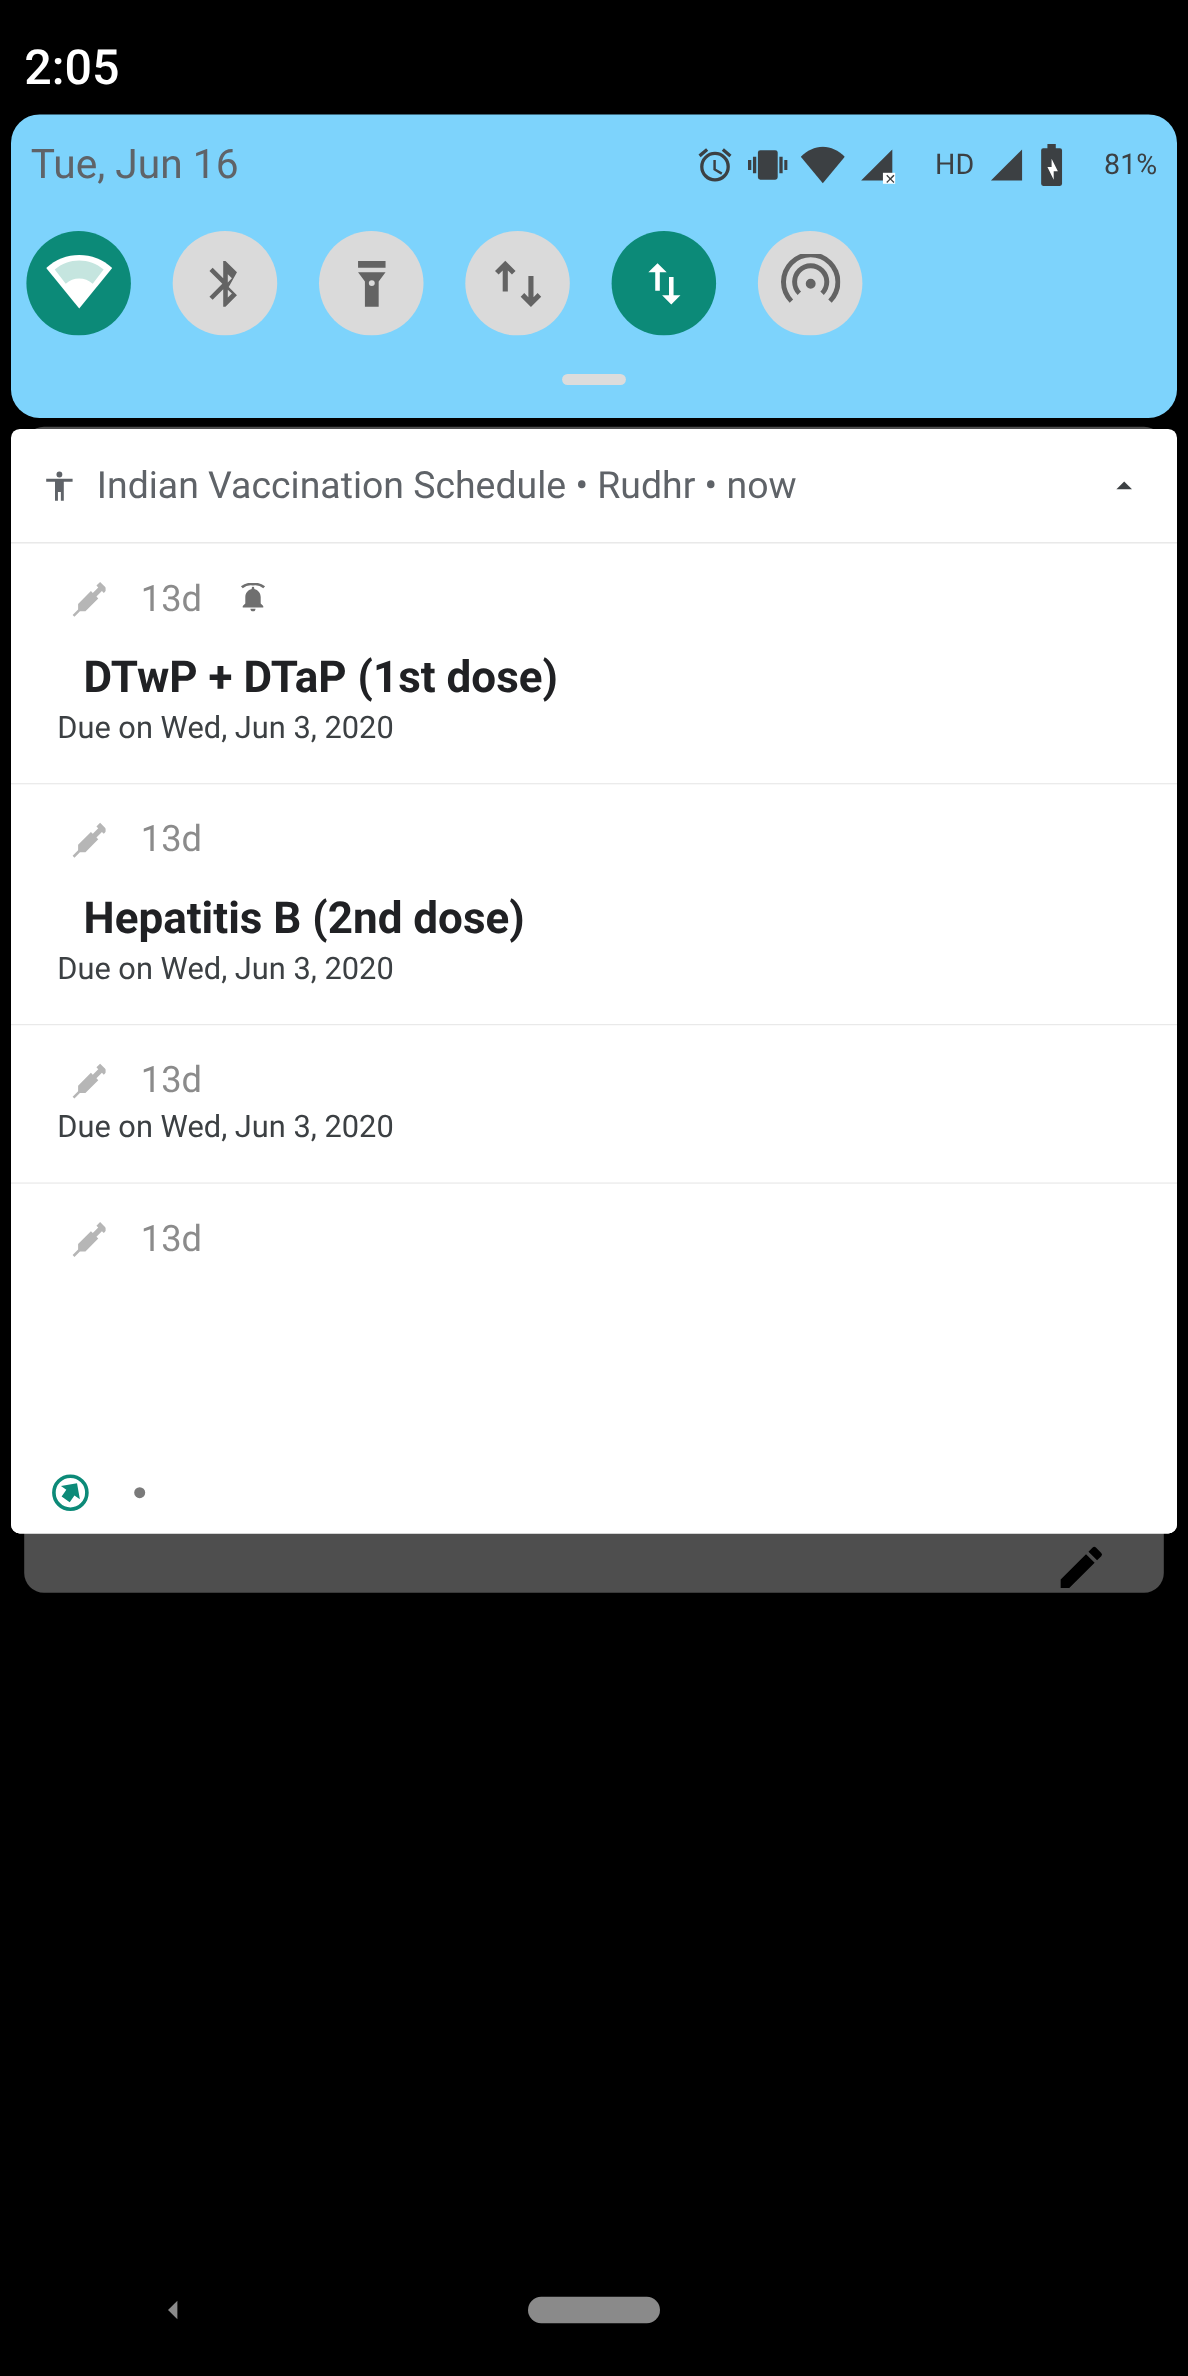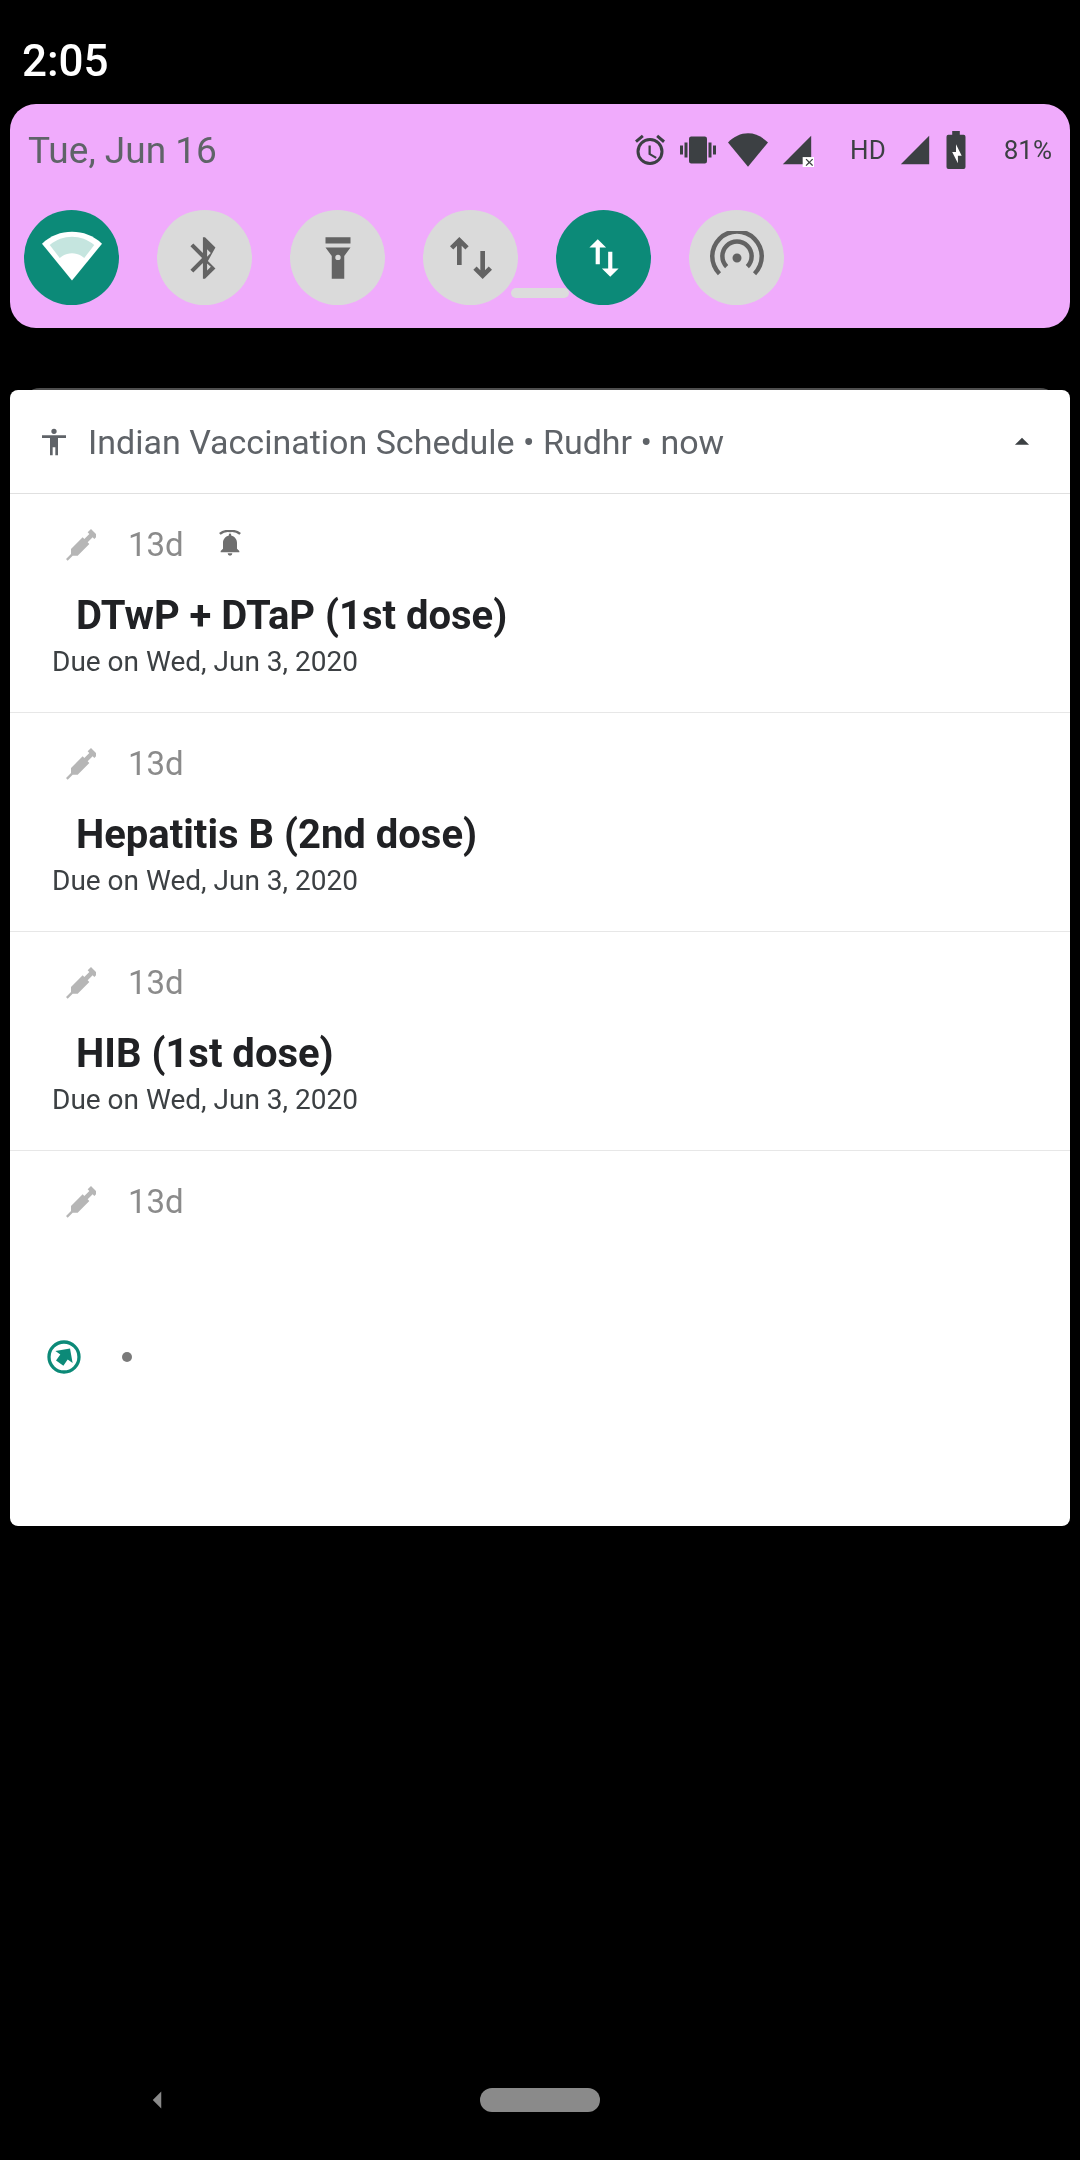--- a/index.html
+++ b/index.html
@@ -21,22 +21,22 @@
     font-size: 44px;
     font-weight: 500;
   }
 
   
   .qs-panel {
     position: absolute;
     top: 104px;
     left: 10px;
     right: 10px;
-    height: 224px;
-    background: #f0abfc;
+    height: 276px;
+    background: #7dd3fc;
     border-radius: 26px;
   }
   .qs-status-row {
     display: flex;
     align-items: center;
     justify-content: space-between;
     height: 68px;
     padding: 30px 18px 6px 18px;
   }
   .qs-date {
@@ -79,21 +79,21 @@
   }
 
   .batt { font-size: 26px; color:#3c4043;margin-left:24px; }
 
   
   .notif-panel {
     position: absolute;
     top: 390px;
     left: 10px;
     right: 10px;
-    height: 1136px;
+    height: 1004px;
     background: #fff;
     border-radius: 8px;
     overflow: hidden;
   }
   .notif-header {
     height: 104px;
     display: flex;
     align-items: center;
     padding: 0 28px 0 28px;
     border-bottom: 1px solid #e0e0e0;
@@ -305,21 +305,20 @@
         <div class="notif-title">Hepatitis B (2nd dose)</div>
         <div class="notif-sub">Due on Wed, Jun 3, 2020</div>
       </div>
       <div class="notif-item">
         <div class="notif-meta">
           <svg class="syringe" width="40" height="40" viewBox="0 0 24 24">
             <path fill="#b6b6b6" d="M21 3l-2 2 1 1-3 3-1-1-7 7v3l-3 3 1 1 3-3h3l7-7-1-1 3-3 1 1 2-2-4-4z"></path>
           </svg>
           <span>13d</span>
         </div>
-        <div class="notif-title">HIB (1st dose)</div>
         <div class="notif-sub">Due on Wed, Jun 3, 2020</div>
       </div>
       <div class="notif-item" style="border-bottom: none; padding-bottom: 0px;">
         <div class="notif-meta">
           <svg class="syringe" width="40" height="40" viewBox="0 0 24 24">
             <path fill="#b6b6b6" d="M21 3l-2 2 1 1-3 3-1-1-7 7v3l-3 3 1 1 3-3h3l7-7-1-1 3-3 1 1 2-2-4-4z"></path>
           </svg>
           <span>13d</span>
         </div>
       </div>

